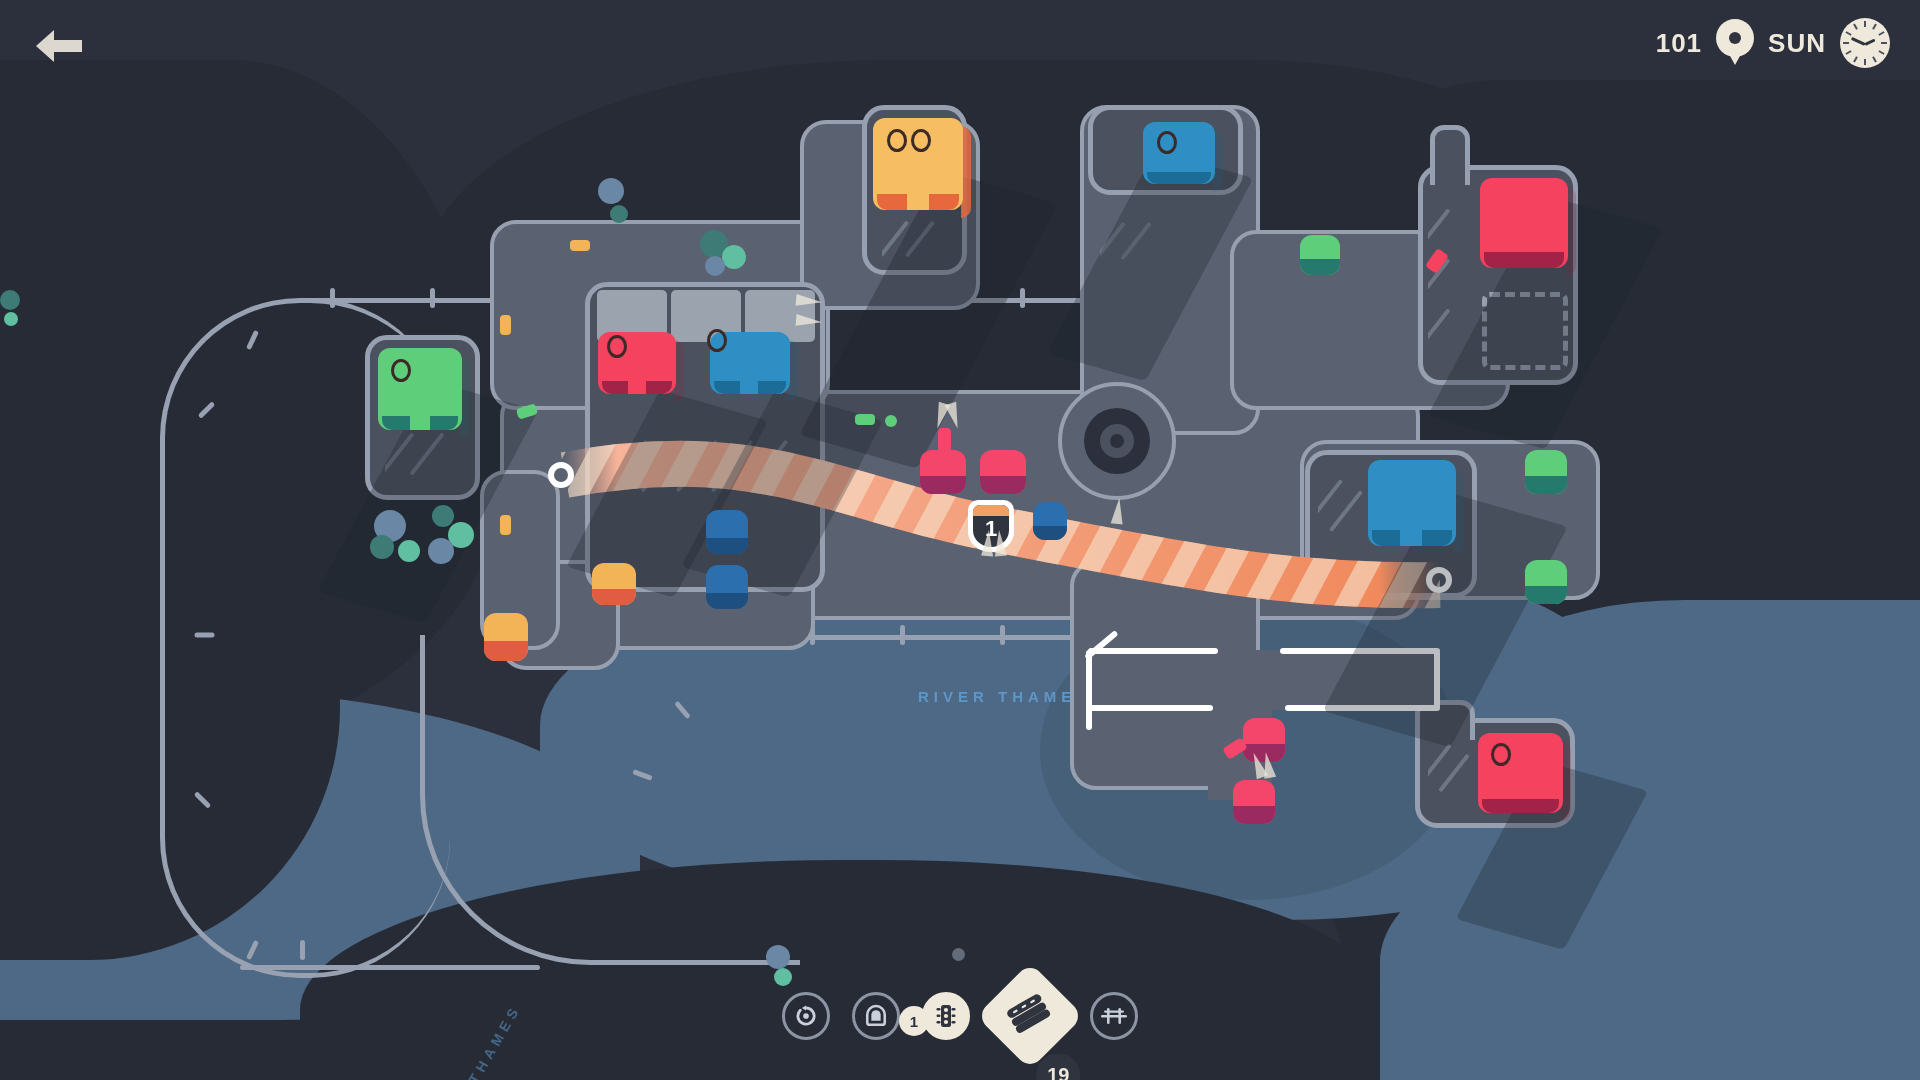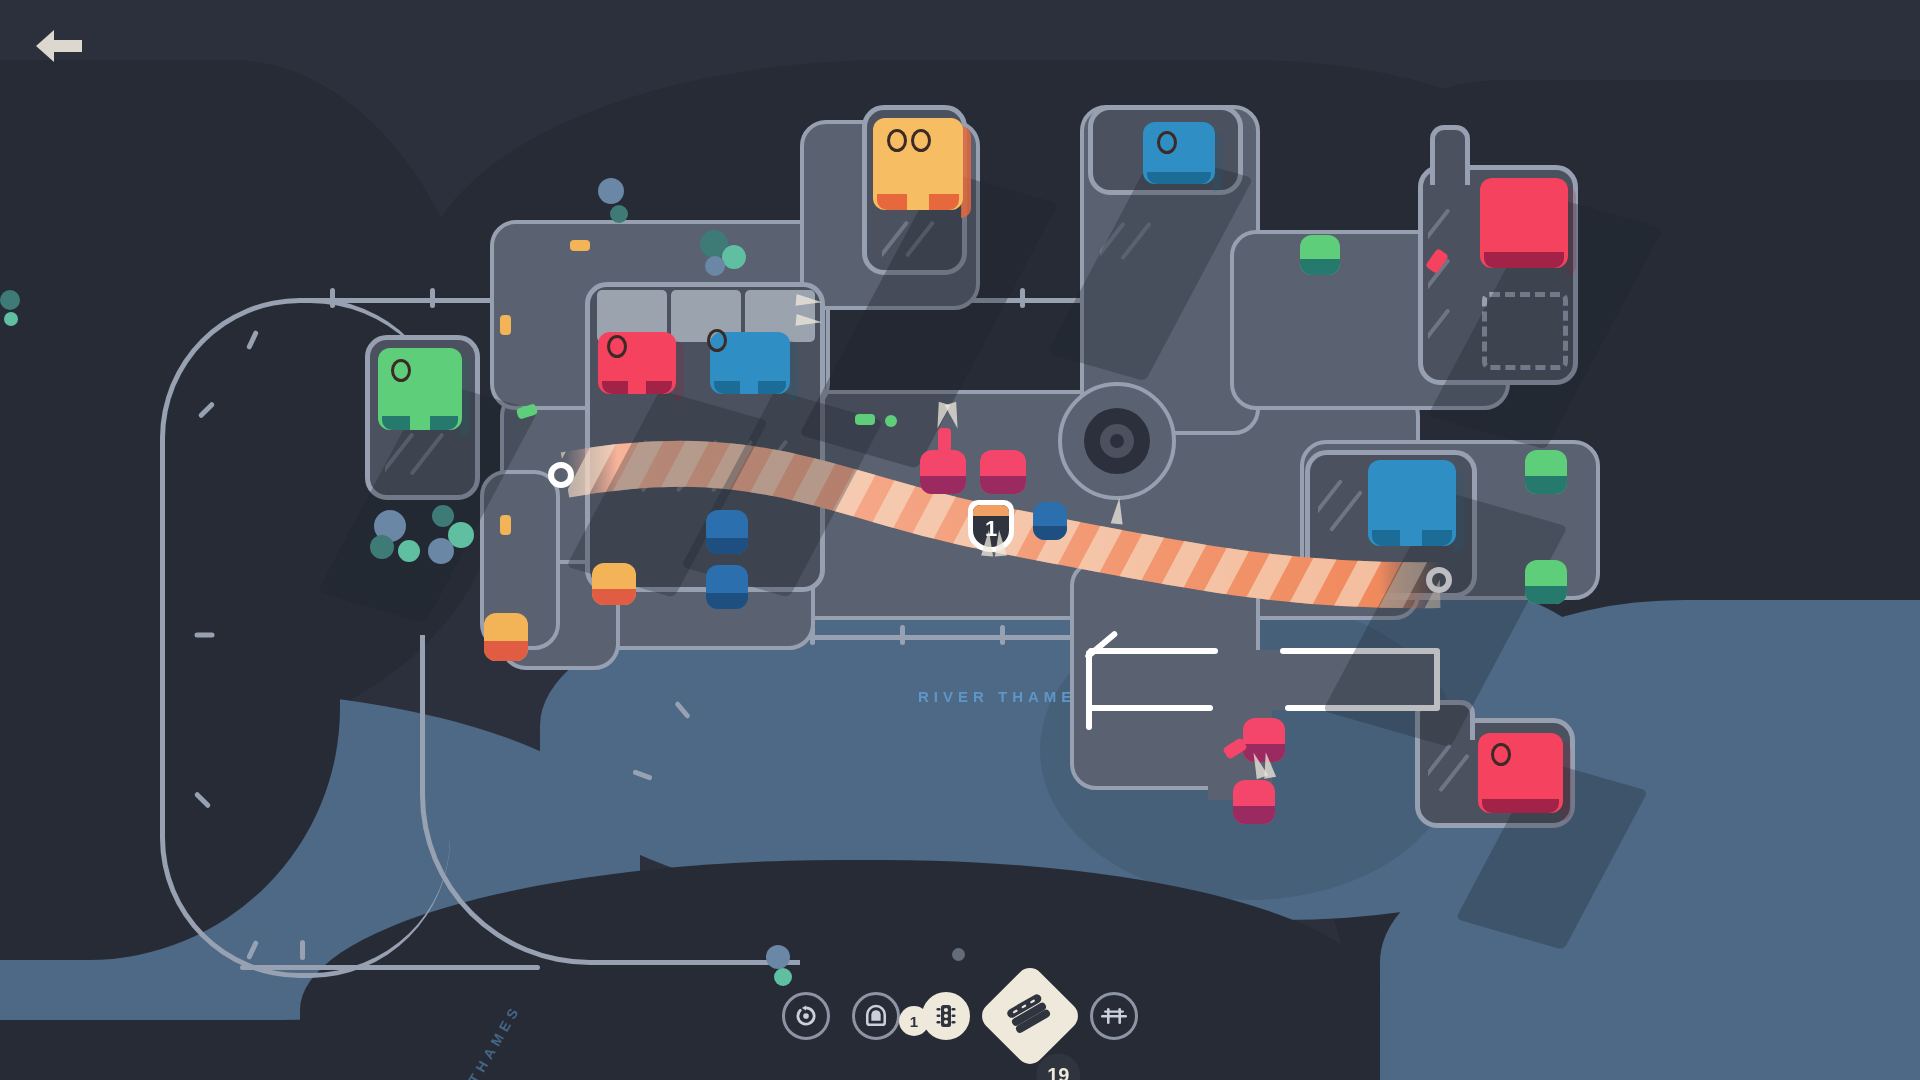--- a/index.html
+++ b/index.html
@@ -417,20 +417,45 @@
   <div class="tree" style="left:885px;top:415px;width:12px;height:12px;background:#5ece7b;"></div>
   <div class="tree" style="left:0px;top:290px;width:20px;height:20px;background:#3f7b76;"></div>
   <div class="tree" style="left:4px;top:312px;width:14px;height:14px;background:#5fbfa0;"></div>
 
   <div class="backbtn hud">
     <svg width="58" height="48" viewBox="0 0 58 48">
       <path d="M6 24 L24 8 L24 18 L52 18 L52 30 L24 30 L24 40 Z" fill="#dcd8cf"></path>
     </svg>
   </div>
 
+  <div class="hud-right hud">
+    <span class="hud-num">101</span>
+    <span class="pin-hud">
+      <span class="pb"></span>
+      <span class="pt"></span>
+      <span class="pc"></span>
+    </span>
+    <span class="hud-num">SUN</span>
+    <span class="clock">
+      <i style="transform:rotate(0deg)"></i>
+        <i style="transform:rotate(30deg)"></i>
+      <i style="transform:rotate(60deg)"></i>
+        <i style="transform:rotate(90deg)"></i>
+      <i style="transform:rotate(120deg)"></i>
+        <i style="transform:rotate(150deg)"></i>
+      <i style="transform:rotate(180deg)"></i>
+        <i style="transform:rotate(210deg)"></i>
+      <i style="transform:rotate(240deg)"></i>
+        <i style="transform:rotate(270deg)"></i>
+      <i style="transform:rotate(300deg)"></i>
+        <i style="transform:rotate(330deg)"></i>
+      <span class="h"></span>
+      <span class="m"></span>
+    </span>
+  </div>
 
   <div class="toolbar">
 
     <div class="tool">
       <svg width="26" height="26" viewBox="0 0 24 24">
         <path d="M12 4.5a7.5 7.5 0 1 1-5.3 2.2" fill="none" stroke="#c9cfdb" stroke-width="2.6" stroke-linecap="round"></path>
         <path d="M12 2.2 L12 7 L8.2 4.6 Z" fill="#c9cfdb"></path>
         <circle cx="12" cy="12" r="2.6" fill="#c9cfdb"></circle>
       </svg>
     </div>

